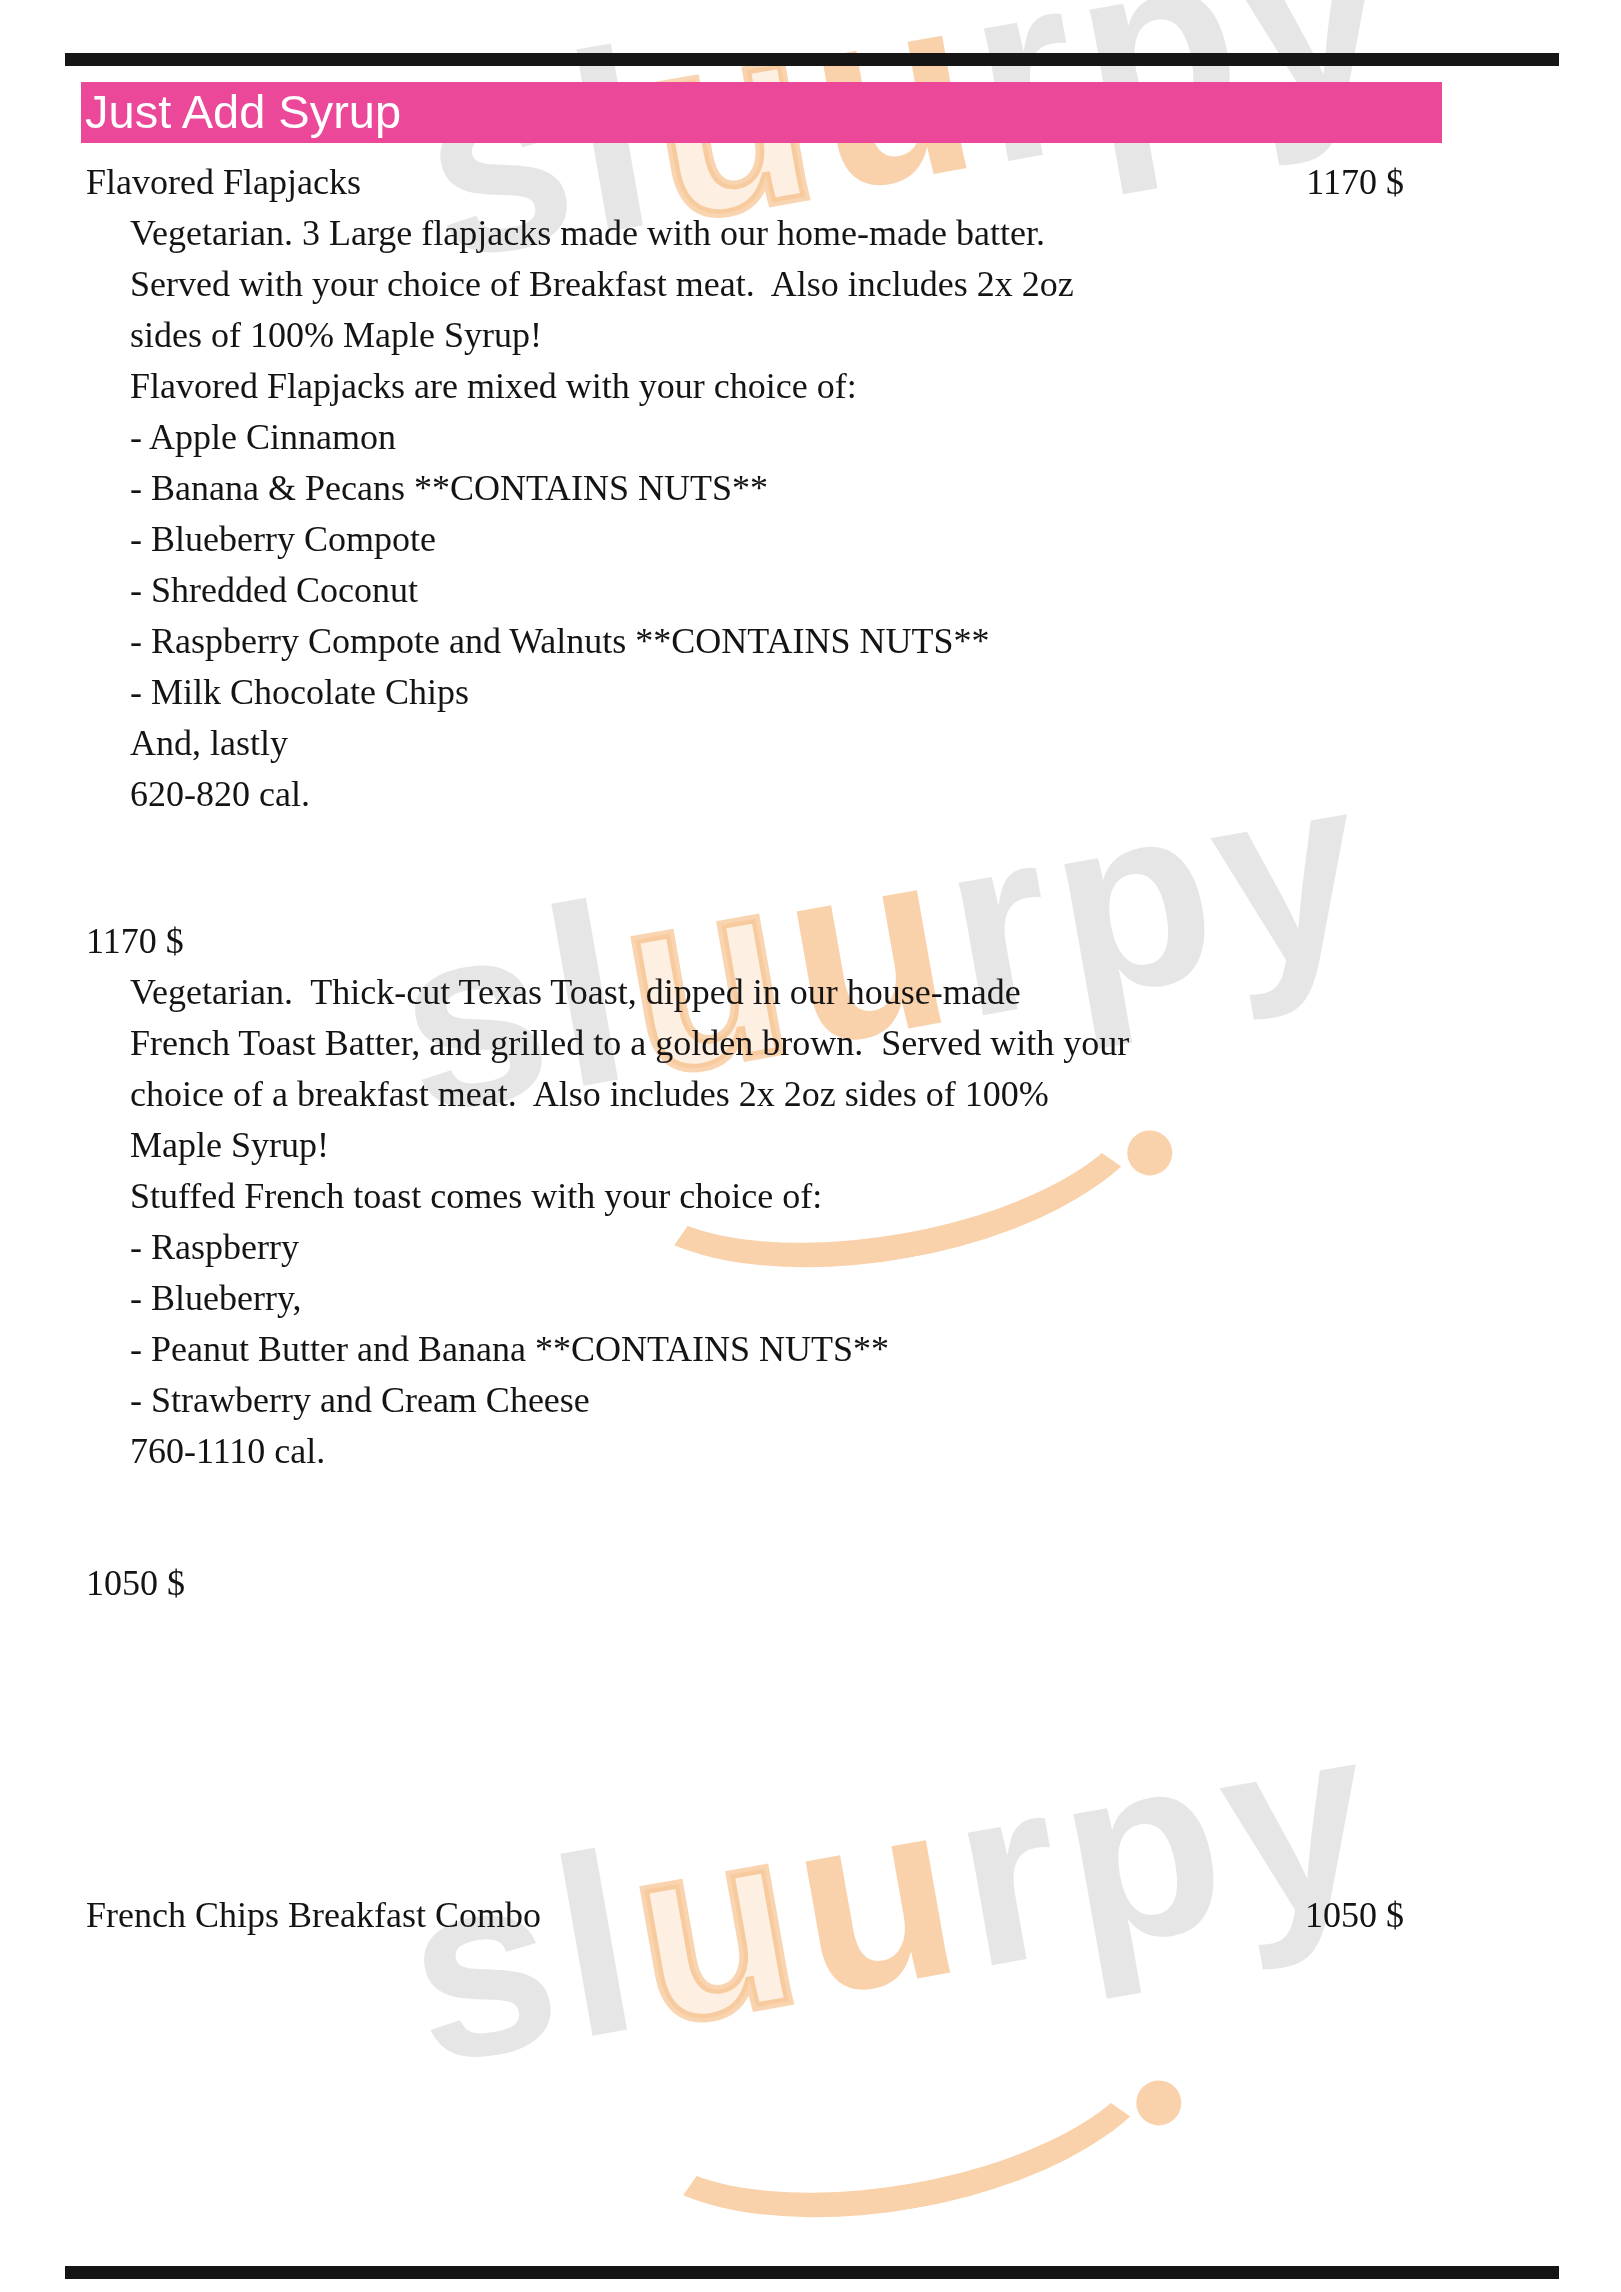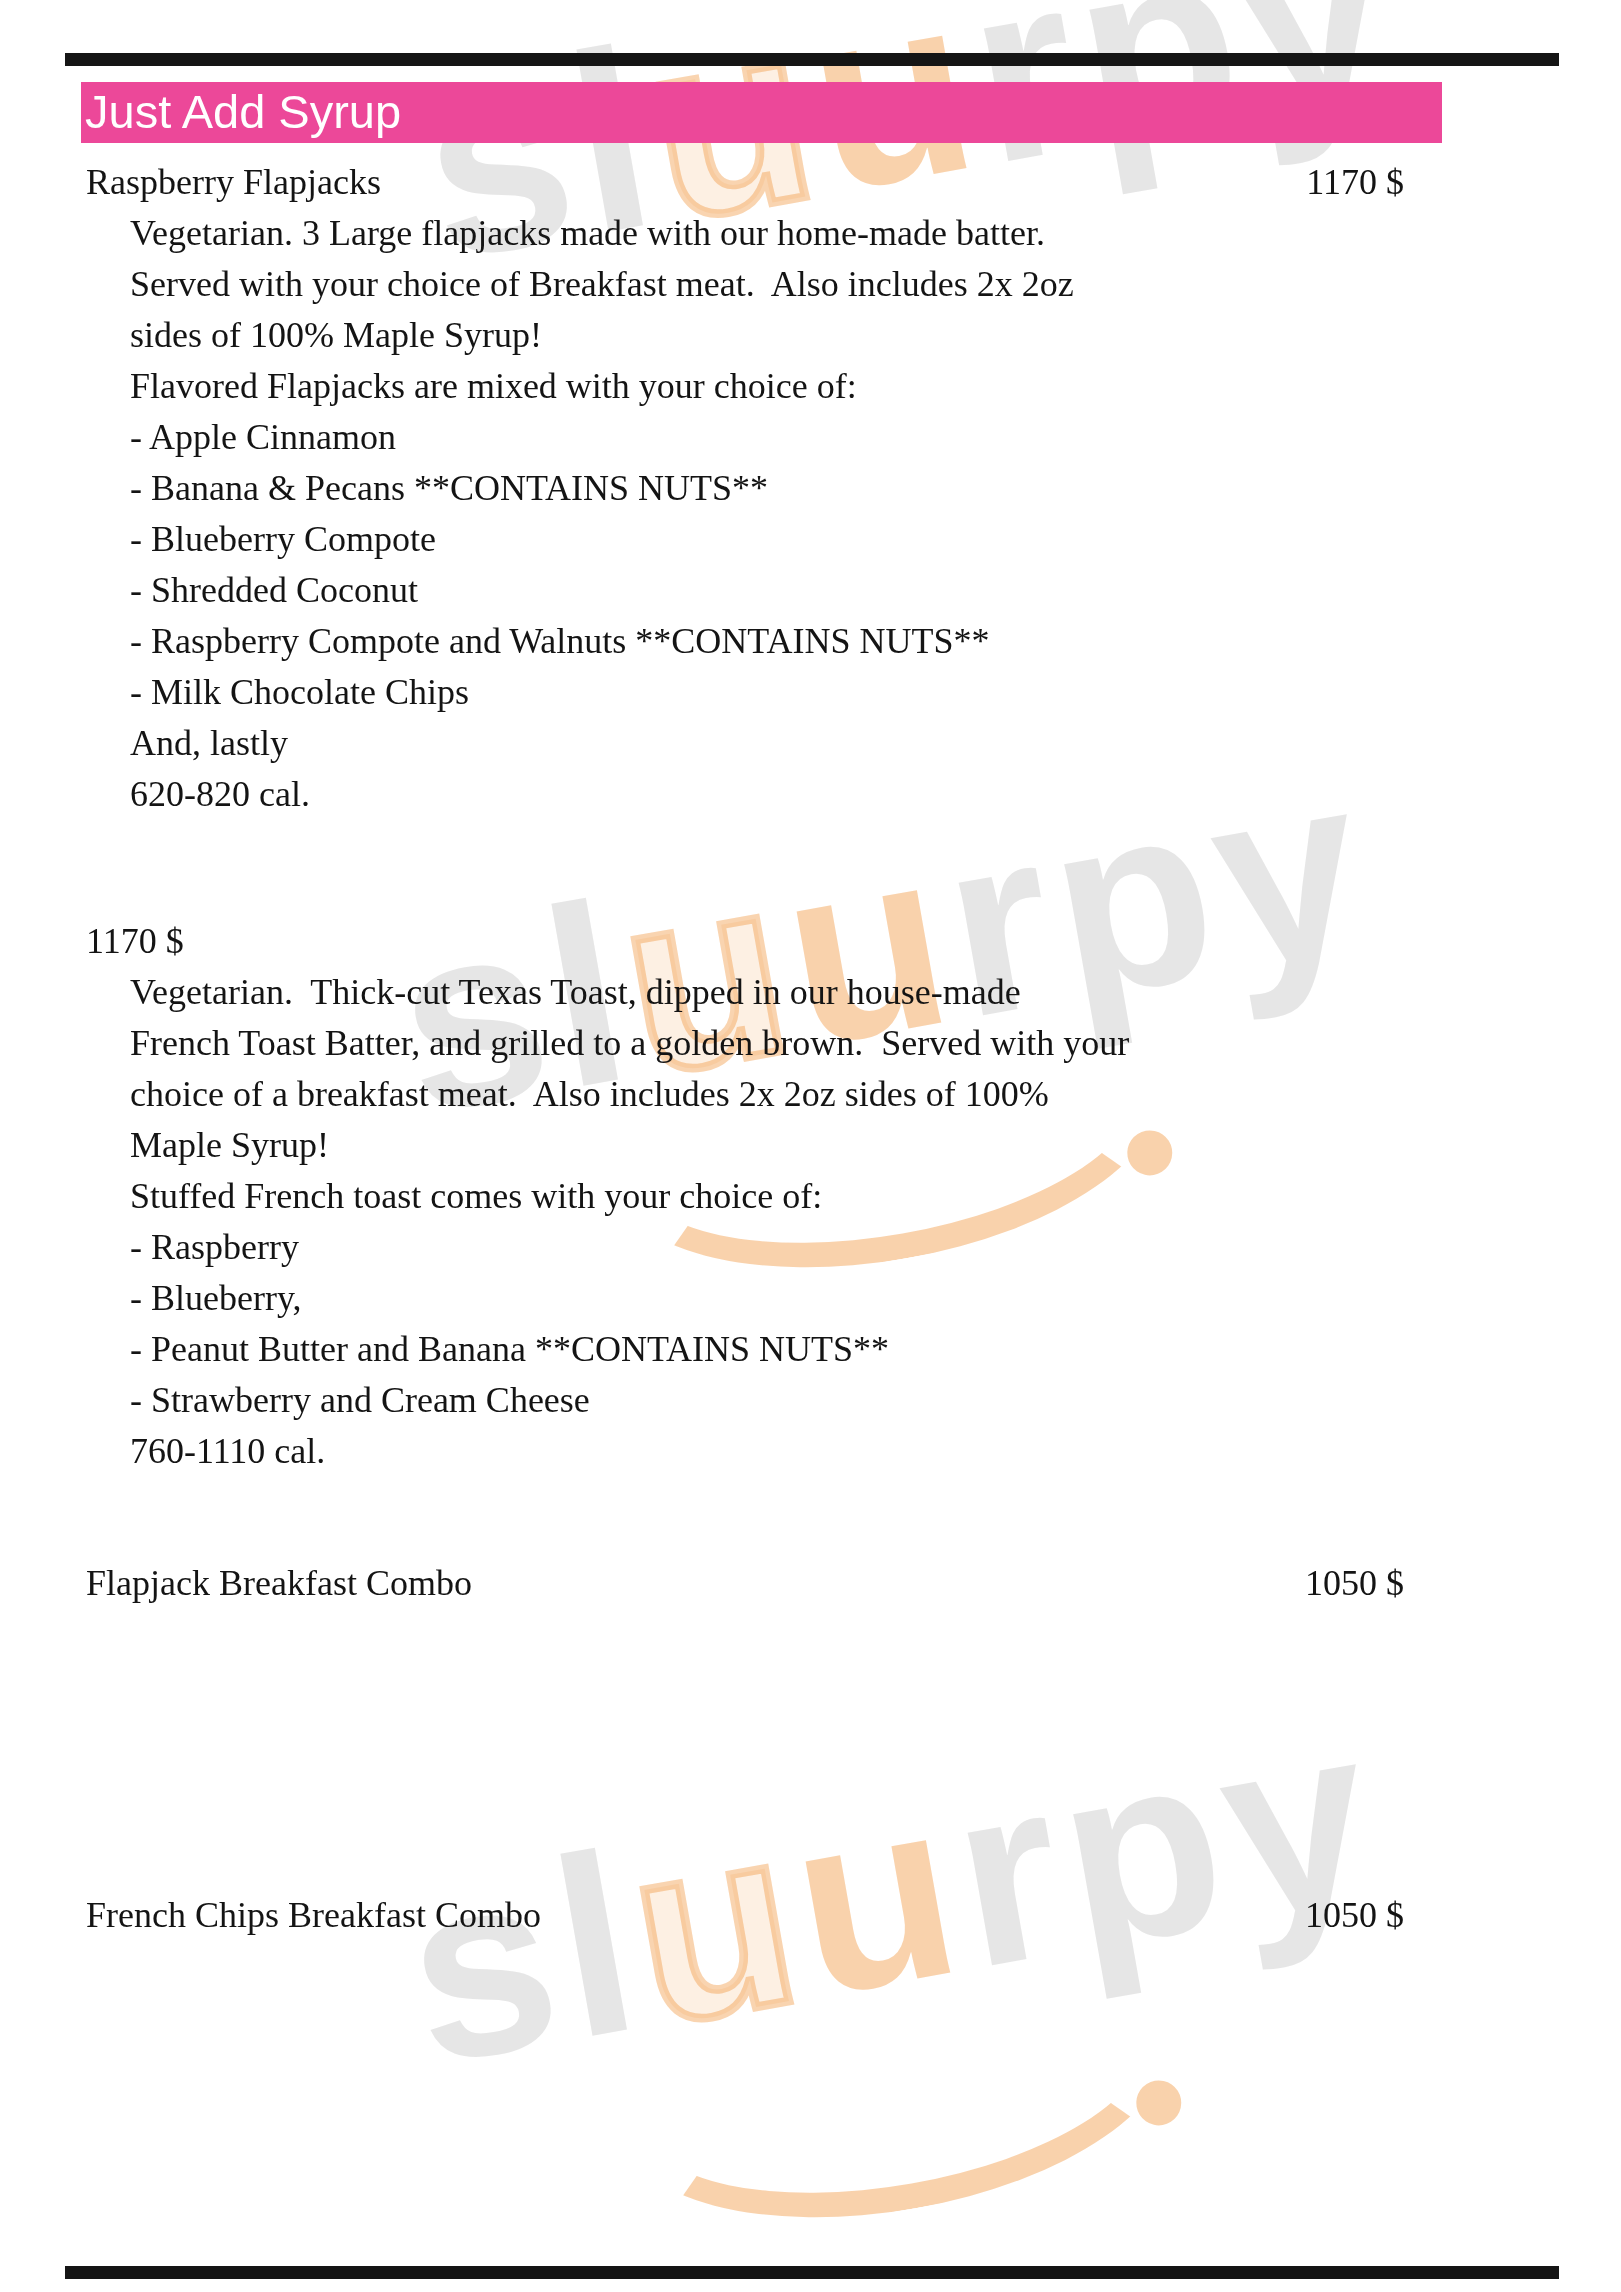--- a/index.html
+++ b/index.html
@@ -143,21 +143,21 @@
   </div>
 
   <div class="rule rule-top"></div>
 
   <div class="header-bar">
     <span class="header-title">Just Add Syrup</span>
   </div>
 
   <div class="menu-item mi-1">
     <div class="item-head">
-      <span class="item-name">Raspberry Flapjacks</span>
+      <span class="item-name">Flavored Flapjacks</span>
       <span class="item-price">1170 $</span>
     </div>
     <div class="item-desc">Vegetarian. 3 Large flapjacks made with our home-made batter.
 Served with your choice of Breakfast meat.  Also includes 2x 2oz
 sides of 100% Maple Syrup!
 Flavored Flapjacks are mixed with your choice of:
 - Apple Cinnamon
 - Banana &amp; Pecans **CONTAINS NUTS**
 - Blueberry Compote
 - Shredded Coconut
@@ -178,21 +178,20 @@
 Stuffed French toast comes with your choice of:
 - Raspberry
 - Blueberry,
 - Peanut Butter and Banana **CONTAINS NUTS**
 - Strawberry and Cream Cheese
 760-1110 cal.</div>
   </div>
 
   <div class="menu-item mi-3">
     <div class="item-head">
-      <span class="item-name">Flapjack Breakfast Combo</span>
       <span class="item-price">1050 $</span>
     </div>
   </div>
 
   <div class="menu-item mi-4">
     <div class="item-head">
       <span class="item-name">French Chips Breakfast Combo</span>
       <span class="item-price">1050 $</span>
     </div>
   </div>

